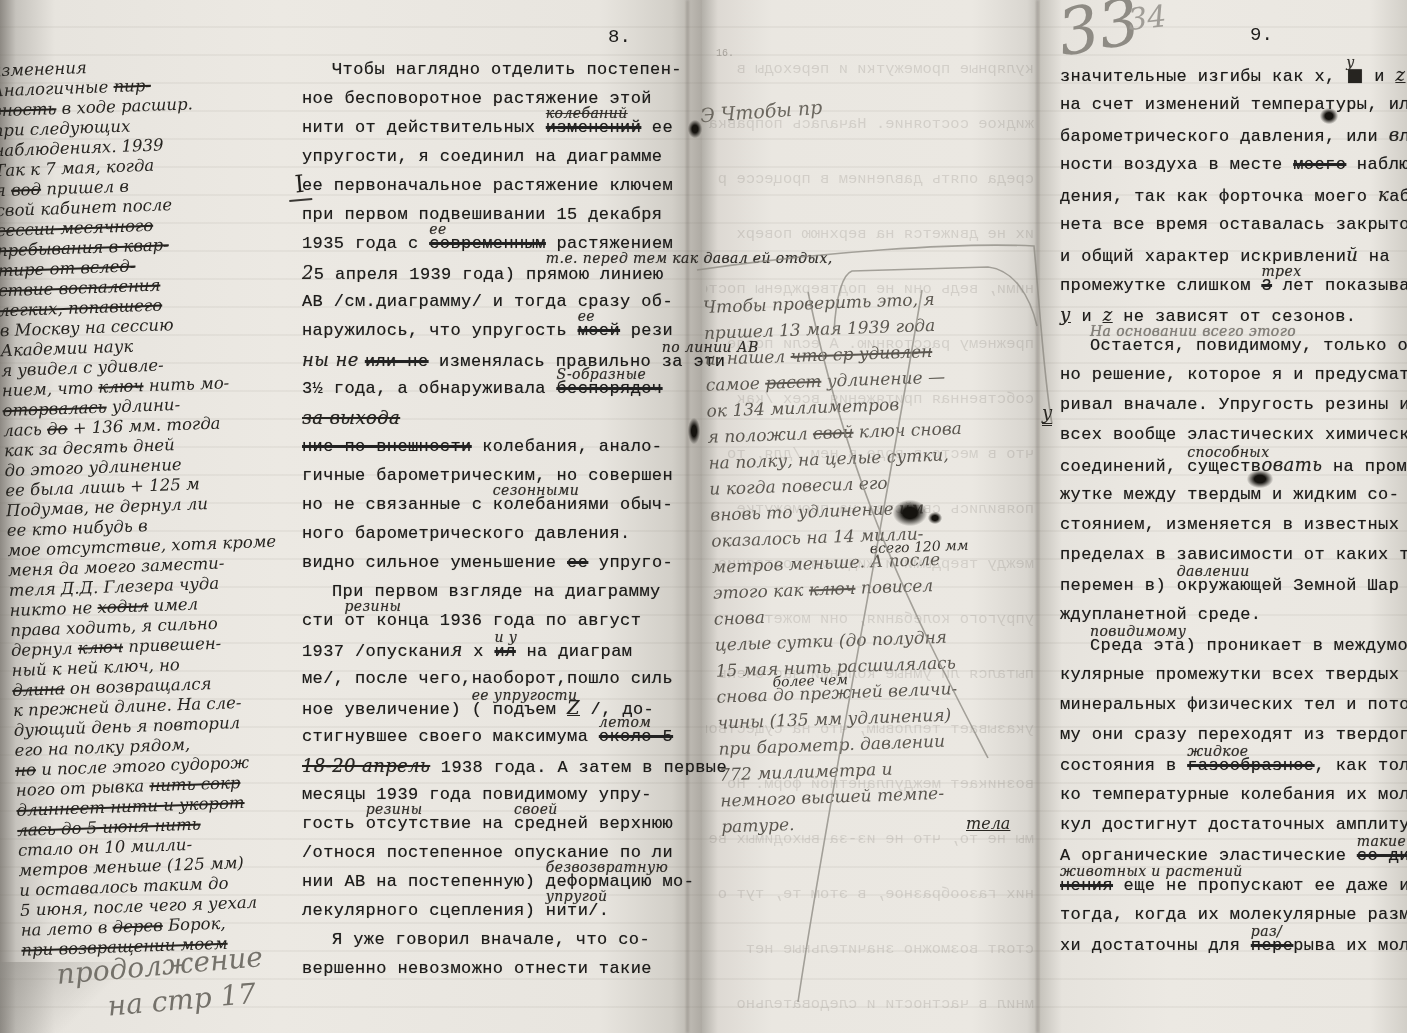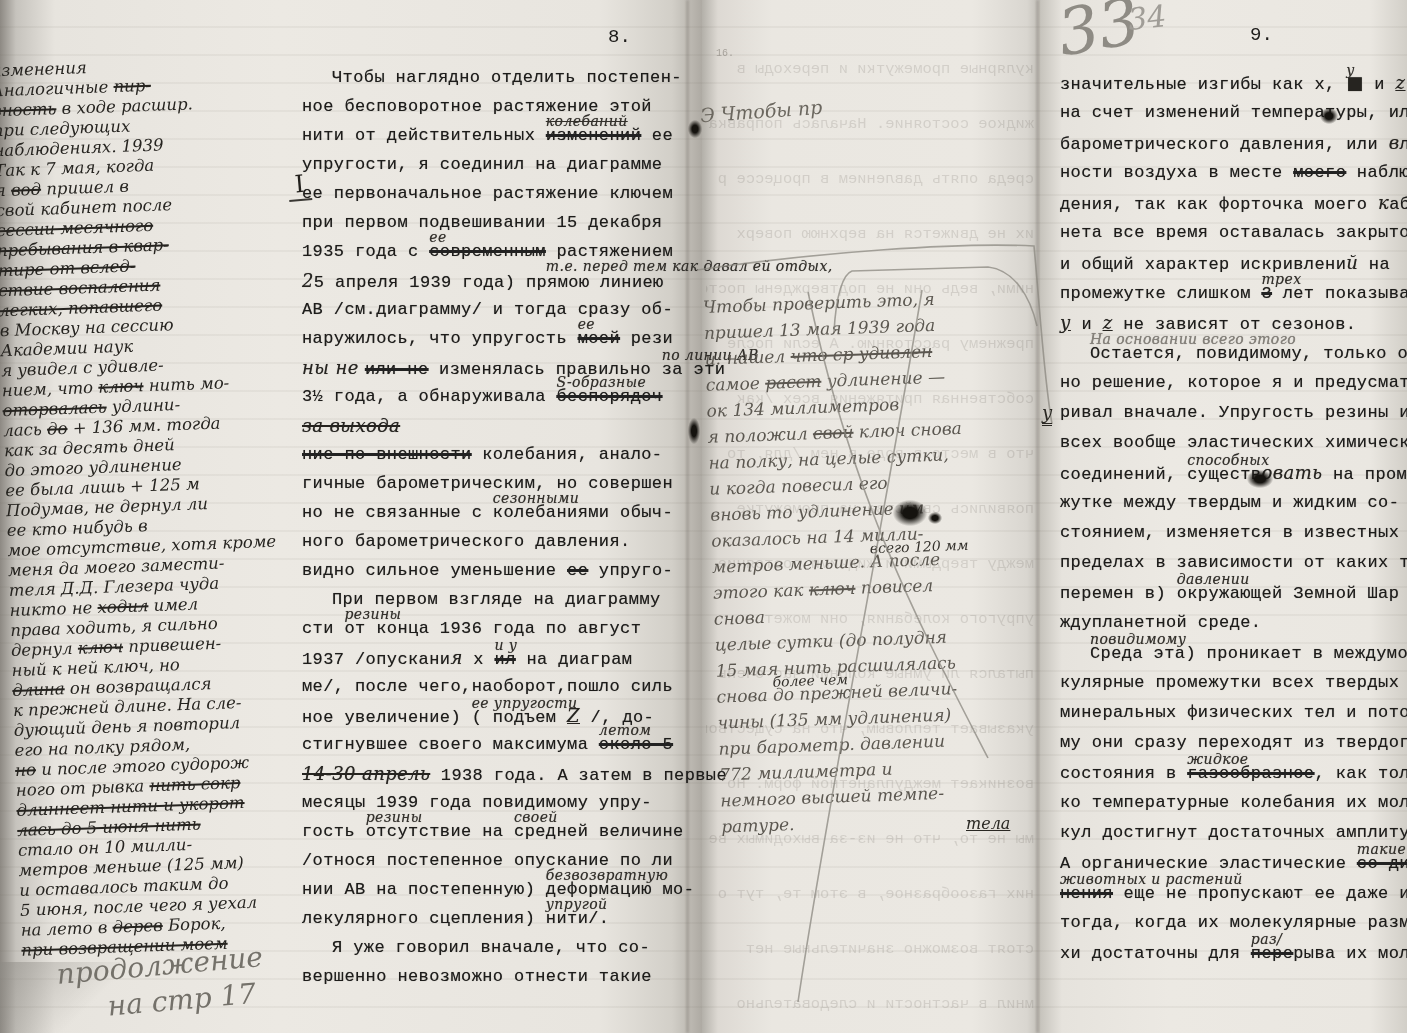--- a/index.html
+++ b/index.html
@@ -12,21 +12,21 @@
      background:linear-gradient(90deg,#8d8983 0,#c6c3bd 16px,#e7e4de 55px,#ece9e3 280px,#e8e5df 600px,#d2cfc8 672px,#aeaaa3 702px);}
   .sheet.mid{left:702px;width:338px;
      background:linear-gradient(90deg,#b3b0a9 0,#ddd9d3 16px,#eae7e1 70px,#ebe8e2 270px,#d9d6d0 325px,#c0bdb6 338px);}
   .sheet.right{left:1040px;width:367px;
      background:linear-gradient(90deg,#c6c3bc 0,#e6e3dd 22px,#ece9e3 130px,#eae7e1 330px,#d2cfc8 367px);}
   .corner-shadow{position:absolute;left:0;top:962px;width:120px;height:71px;
      background:linear-gradient(135deg,#8d8a84 0,rgba(141,138,132,0) 70%);opacity:.55;}
 
   
   .typedcol{position:absolute;color:#1d1c1a;font-size:17px;letter-spacing:.4px;
-            text-shadow:0 0 .7px rgba(20,20,20,.55);margin-top:8px;}
+            text-shadow:0 0 .7px rgba(20,20,20,.55);}
   .typedcol .line{height:29px;line-height:29px;white-space:nowrap;}
   .pg9col .line{height:30px;line-height:30px;}
   .line.ind{padding-left:30px;}
   .t{}
   .tu{text-decoration:underline;text-decoration-thickness:2px;}
   .ts{text-decoration:line-through;text-decoration-thickness:3px;text-decoration-color:#222;text-align:center;}
 
   
   .h,.hs,.ha,.has,.hb,.hap,.hu{font-family:"DejaVu Serif",serif;font-style:italic;}
   .h{font-size:18px;color:#262420;}
@@ -185,23 +185,23 @@
       <div class="line"><span class="t">гичные барометрическим, но совершен</span></div>
       <div class="line"><span class="t">но не связанные с </span><span class="ha">сезонными</span><span class="t">колебаниями обыч-</span></div>
       <div class="line"><span class="t">ного барометрического давления.</span></div>
       <div class="line"><span class="t">видно сильное уменьшение </span><span class="ts">ее</span><span class="t"> упруго-</span></div>
       <div class="line ind"><span class="t">При первом взгляде на диаграмму</span></div>
       <div class="line"><span class="t">сти </span><span class="ha">резины</span><span class="t">от конца 1936 года по август</span></div>
       <div class="line"><span class="t">1937 /опускани</span><span class="h">я</span><span class="t"> х </span><span class="ha">и у</span><span class="ts">ил</span><span class="t">  на диаграм</span></div>
       <div class="line"><span class="t">ме/, после чего,наоборот,пошло силь</span></div>
       <div class="line"><span class="t">ное увеличение) </span><span class="ha">ее упругости</span><span class="t">( подъем </span><span class="hu">Z</span><span class="t"> /, до-</span></div>
       <div class="line"><span class="t">стигнувшее своего максимума </span><span class="ha">летом</span><span class="ts">около 5</span></div>
-      <div class="line"><span class="hs">14-30 апрель</span><span class="t"> 1938 года. А затем в первые</span></div>
+      <div class="line"><span class="hs">18-20 апрель</span><span class="t"> 1938 года. А затем в первые</span></div>
       <div class="line"><span class="t">месяцы 1939 года повидимому  упру-</span></div>
-      <div class="line"><span class="t">гость </span><span class="ha">резины</span><span class="t">отсутствие на </span><span class="ha">своей</span><span class="t">средней величине</span></div>
+      <div class="line"><span class="t">гость </span><span class="ha">резины</span><span class="t">отсутствие на </span><span class="ha">своей</span><span class="t">средней верхнюю</span></div>
       <div class="line"><span class="t">/относя постепенное опускание по ли</span></div>
       <div class="line"><span class="t">нии АВ на постепенную) </span><span class="ha">безвозвратную</span><span class="t">деформацию мо-</span></div>
       <div class="line"><span class="t">лекулярного сцепления) </span><span class="ha">упругой</span><span class="t">нити/.</span></div>
       <div class="line ind"><span class="t">Я уже говорил вначале, что со-</span></div>
       <div class="line"><span class="t">вершенно невозможно отнести такие</span></div>
     </div>
 
   <div class="faint-mark">16.</div>
   <div class="mid-topnote">Э  Чтобы пр</div>
   <div class="midhw">

